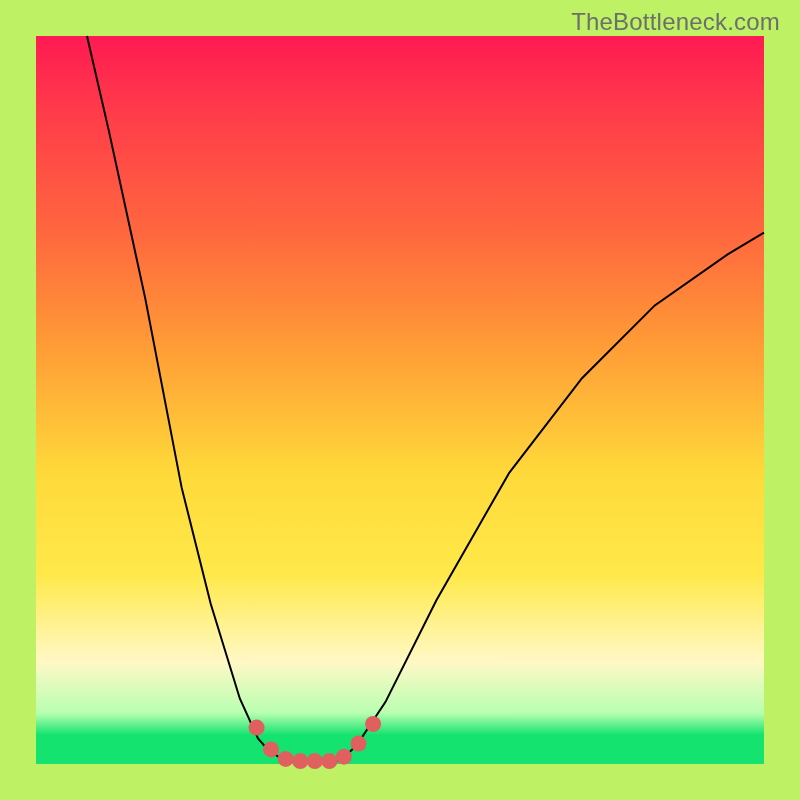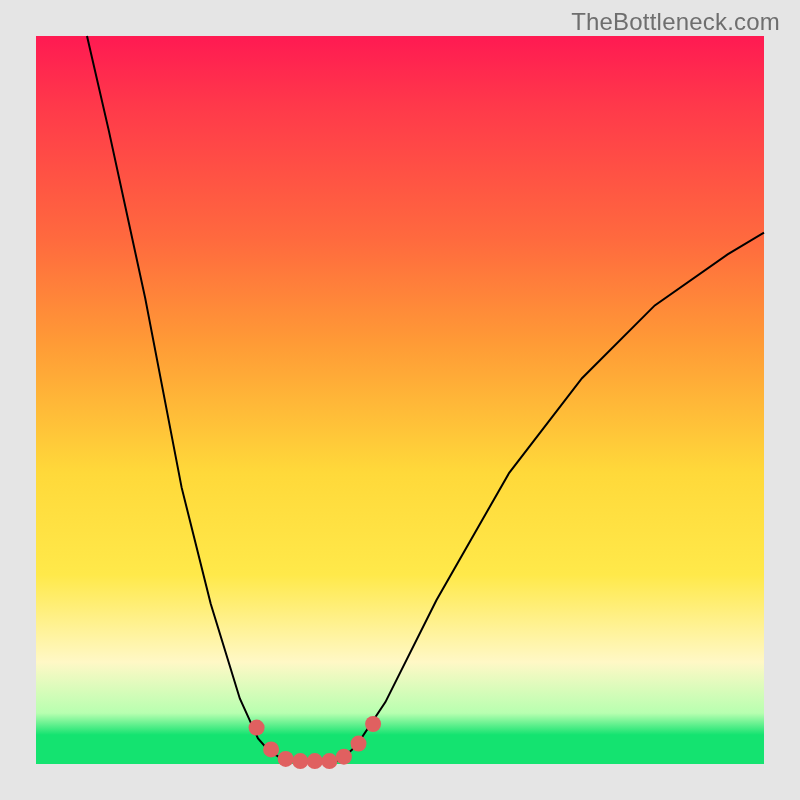--- a/index.html
+++ b/index.html
@@ -9,21 +9,21 @@
     height: 800px;
     background: #000;
     overflow: hidden;
   }
   .frame {
     position: absolute;
     left: 0;
     top: 0;
     width: 800px;
     height: 800px;
-    background: #e5e5e5;
+    background: #bef264;
   }
   .plot-area {
     position: absolute;
     left: 36px;
     top: 36px;
     width: 728px;
     height: 728px;
     
     background: linear-gradient(
       to bottom,

